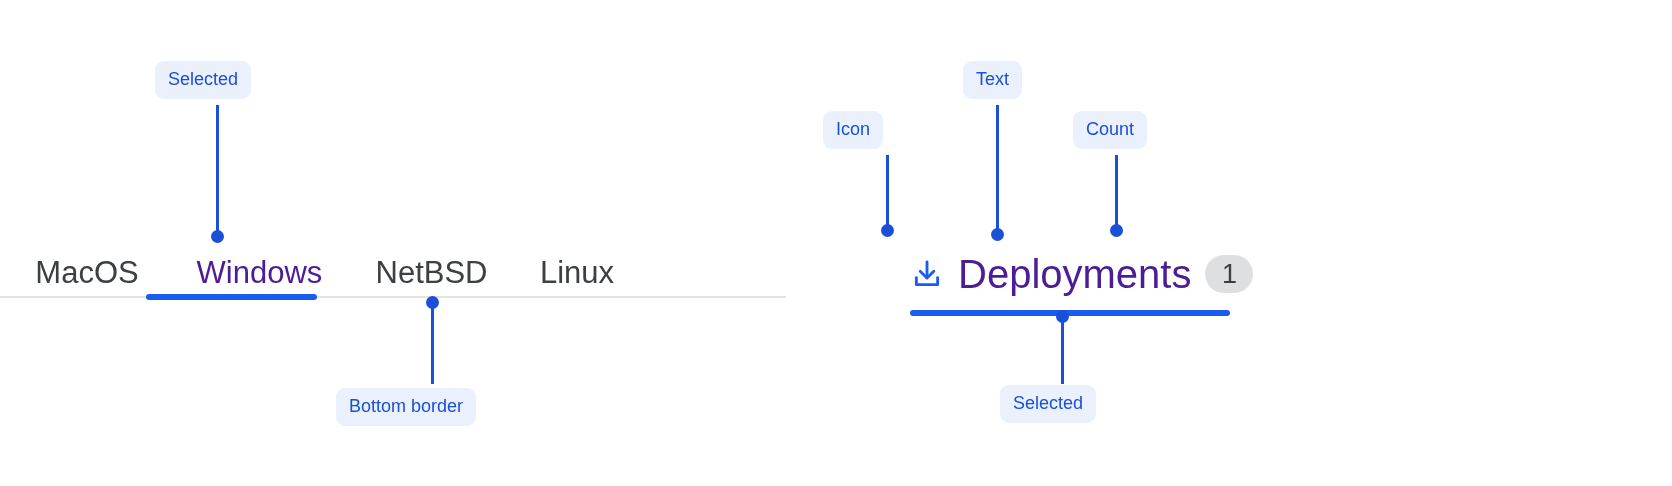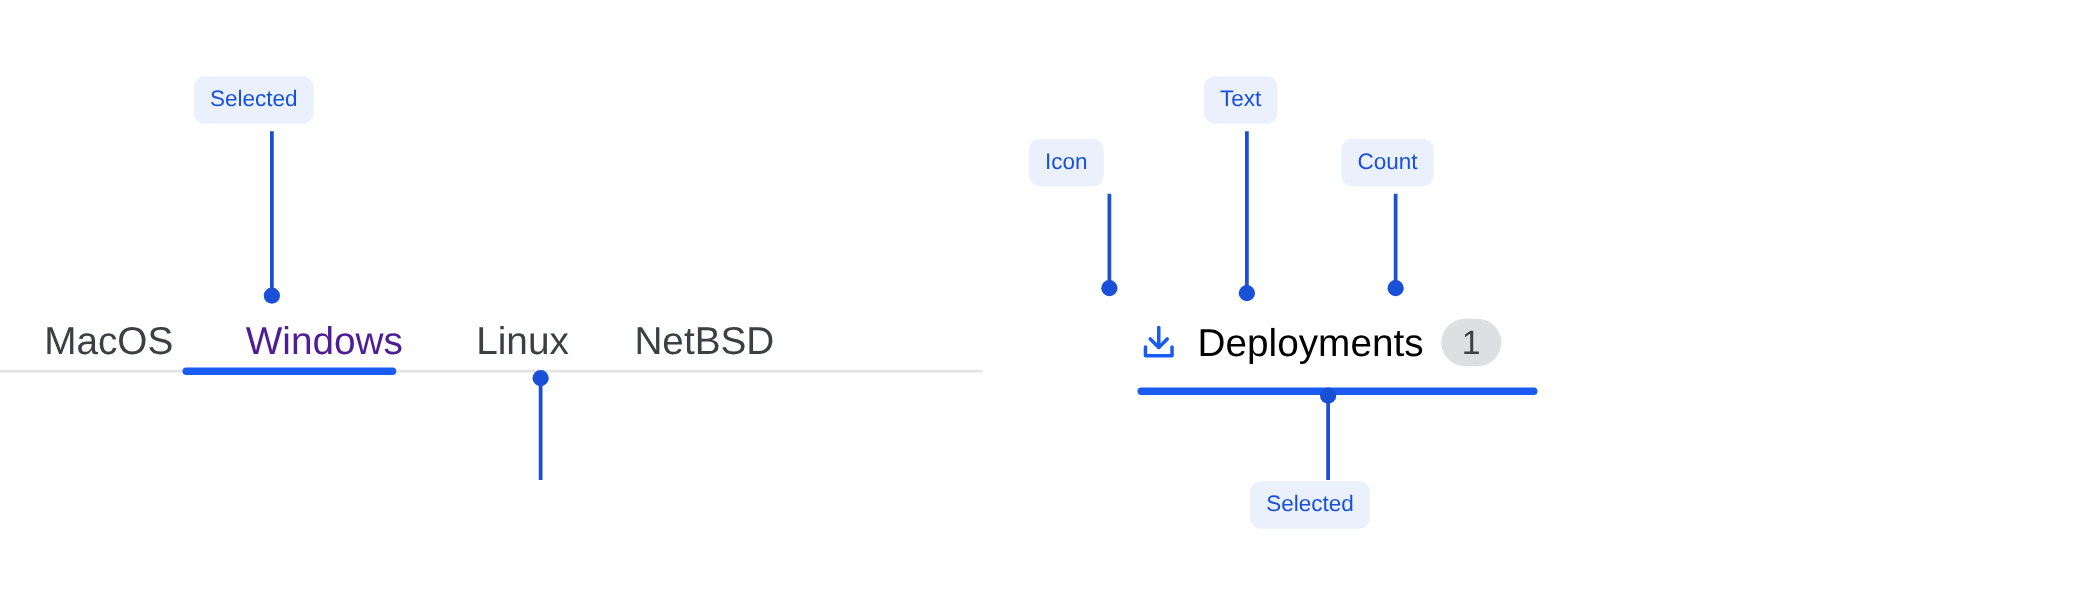--- a/index.html
+++ b/index.html
@@ -104,22 +104,22 @@
     align-items: center;
     gap: 14px;
   }
   .dl-icon {
     width: 34px;
     height: 34px;
     display: block;
     flex: 0 0 auto;
   }
   .tab-right-label {
-    font-size: 31px;
-    color: #000000;
+    font-size: 40px;
+    color: #4c1d95;
     line-height: 1;
     white-space: nowrap;
   }
   .count-badge {
     min-width: 26px;
     height: 38px;
     padding: 0 11px;
     border-radius: 19px;
     background: #dedfe1;
     color: #3c4043;
@@ -144,29 +144,30 @@
 
 <div class="stage">
 
   <div class="chip" style="left:155px; top:61px;">Selected</div>
   <div class="leader" style="left:216px; top:105px; height:130px;"></div>
   <div class="dot" style="left:211px; top:230px;"></div>
 
   <div class="tabs-left">
     <div class="tab tab-mac">MacOS</div>
     <div class="tab tab-win is-selected">Windows</div>
+    <div class="tab tab-net">NetBSD</div>
     <div class="tab tab-linux">Linux</div>
-    <div class="tab tab-net">NetBSD</div>
   </div>
 
   <div class="rule-left"></div>
   <div class="underline-left"></div>
 
   <div class="dot" style="left:426px; top:296px;"></div>
   <div class="leader" style="left:431px; top:302px; height:82px;"></div>
+  <div class="chip" style="left:336px; top:388px;">Bottom border</div>
 
   <div class="chip" style="left:823px; top:111px;text-align:center;">Icon</div>
   <div class="leader" style="left:886px; top:155px; height:75px;"></div>
   <div class="dot" style="left:881px; top:224px;"></div>
 
   <div class="chip" style="left:963px; top:61px;">Text</div>
   <div class="leader" style="left:996px; top:105px; height:126px;"></div>
   <div class="dot" style="left:991px; top:228px;"></div>
 
   <div class="chip" style="left:1073px; top:111px;">Count</div>

